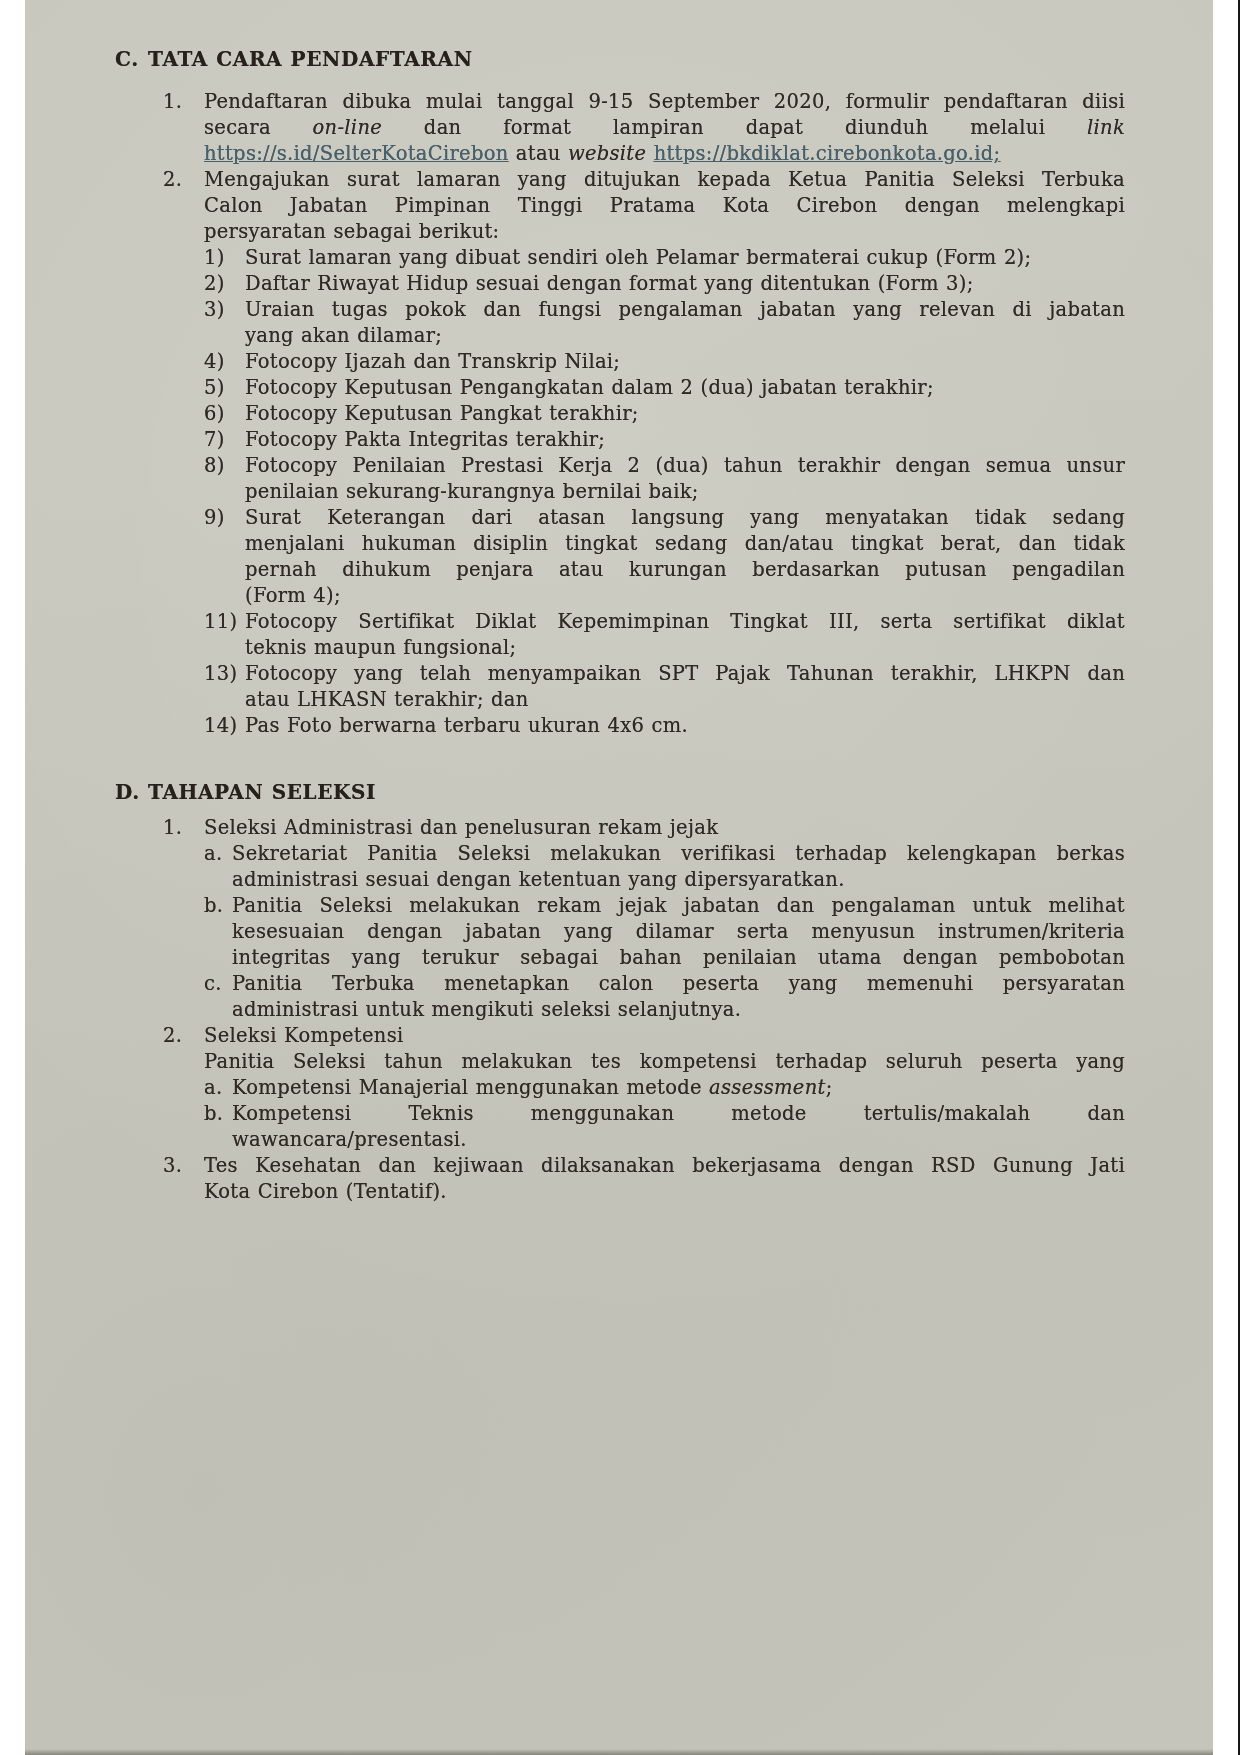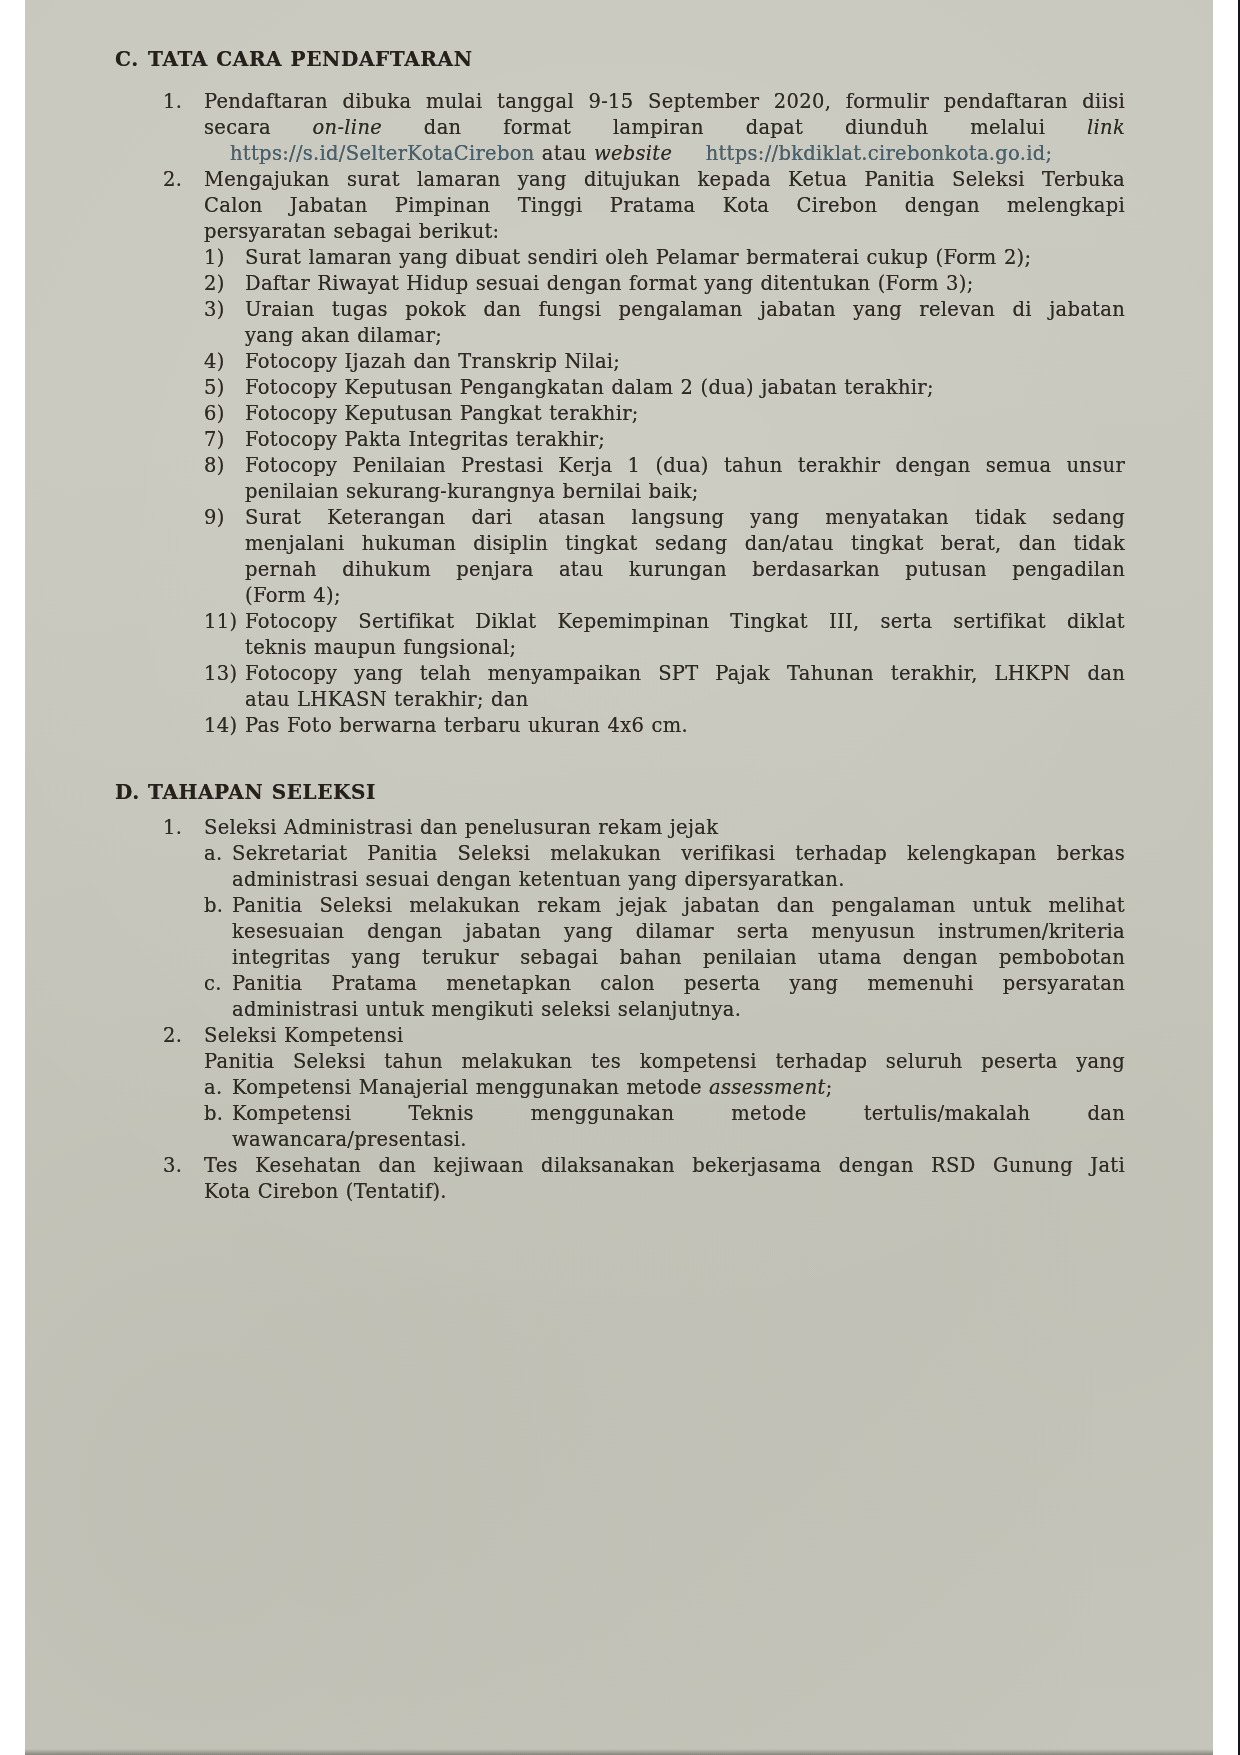--- a/index.html
+++ b/index.html
@@ -45,21 +45,21 @@
   .item { display:flex; }
   .item > .marker { width:41px; flex:0 0 auto; }
   .item-block { margin-left:48px; }
   .content { flex:1 1 auto; min-width:0; }
   .subs { }
   .sub { display:flex; }
   .sec-c .sub > .marker { width:41px; flex:0 0 auto; }
   .sec-d .sub > .marker { width:28px; flex:0 0 auto; }
   .line { text-align:justify; text-align-last:justify; }
   .line.line-end { text-align-last:left; }
-  .doclink { color:#45606e; text-decoration-color:rgba(69,96,110,0.85); cursor:pointer;margin-left:26px; }
+  .doclink { color:#45606e; text-decoration:underline; text-decoration-color:rgba(69,96,110,0.85); cursor:pointer; }
   i { font-style:italic; }
 </style>
 </head>
 <body>
 
 <div class="page">
   <div class="paper">
     <div class="doc">
 
       <section class="sec-c">
@@ -122,21 +122,21 @@
                   </div>
                   <div class="sub">
                     <span class="marker">7)</span>
                     <div class="content">
                       <div class="line line-end">Fotocopy Pakta Integritas terakhir;</div>
                     </div>
                   </div>
                   <div class="sub">
                     <span class="marker">8)</span>
                     <div class="content">
-                      <div class="line">Fotocopy Penilaian Prestasi Kerja 1 (dua) tahun terakhir dengan semua unsur</div>
+                      <div class="line">Fotocopy Penilaian Prestasi Kerja 2 (dua) tahun terakhir dengan semua unsur</div>
                       <div class="line line-end">penilaian sekurang-kurangnya bernilai baik;</div>
                     </div>
                   </div>
                   <div class="sub">
                     <span class="marker">9)</span>
                     <div class="content">
                       <div class="line">Surat Keterangan dari atasan langsung yang menyatakan tidak sedang</div>
                       <div class="line">menjalani hukuman disiplin tingkat sedang dan/atau tingkat berat, dan tidak</div>
                       <div class="line">pernah dihukum penjara atau kurungan berdasarkan putusan pengadilan</div>
                       <div class="line line-end">(Form 4);</div>
@@ -190,21 +190,21 @@
                     <span class="marker">b.</span>
                     <div class="content">
                       <div class="line">Panitia Seleksi melakukan rekam jejak jabatan dan pengalaman untuk melihat</div>
                       <div class="line">kesesuaian dengan jabatan yang dilamar serta menyusun instrumen/kriteria</div>
                       <div class="line">integritas yang terukur sebagai bahan penilaian utama dengan pembobotan</div>
                     </div>
                   </div>
                   <div class="sub">
                     <span class="marker">c.</span>
                     <div class="content">
-                      <div class="line">Panitia Pratama menetapkan calon peserta yang memenuhi persyaratan</div>
+                      <div class="line">Panitia Terbuka menetapkan calon peserta yang memenuhi persyaratan</div>
                       <div class="line line-end">administrasi untuk mengikuti seleksi selanjutnya.</div>
                     </div>
                   </div>
                 </div>
               </div>
             </div>
             <div class="item">
               <span class="marker">2.</span>
               <div class="content">
                 <div class="line line-end">Seleksi Kompetensi</div>

